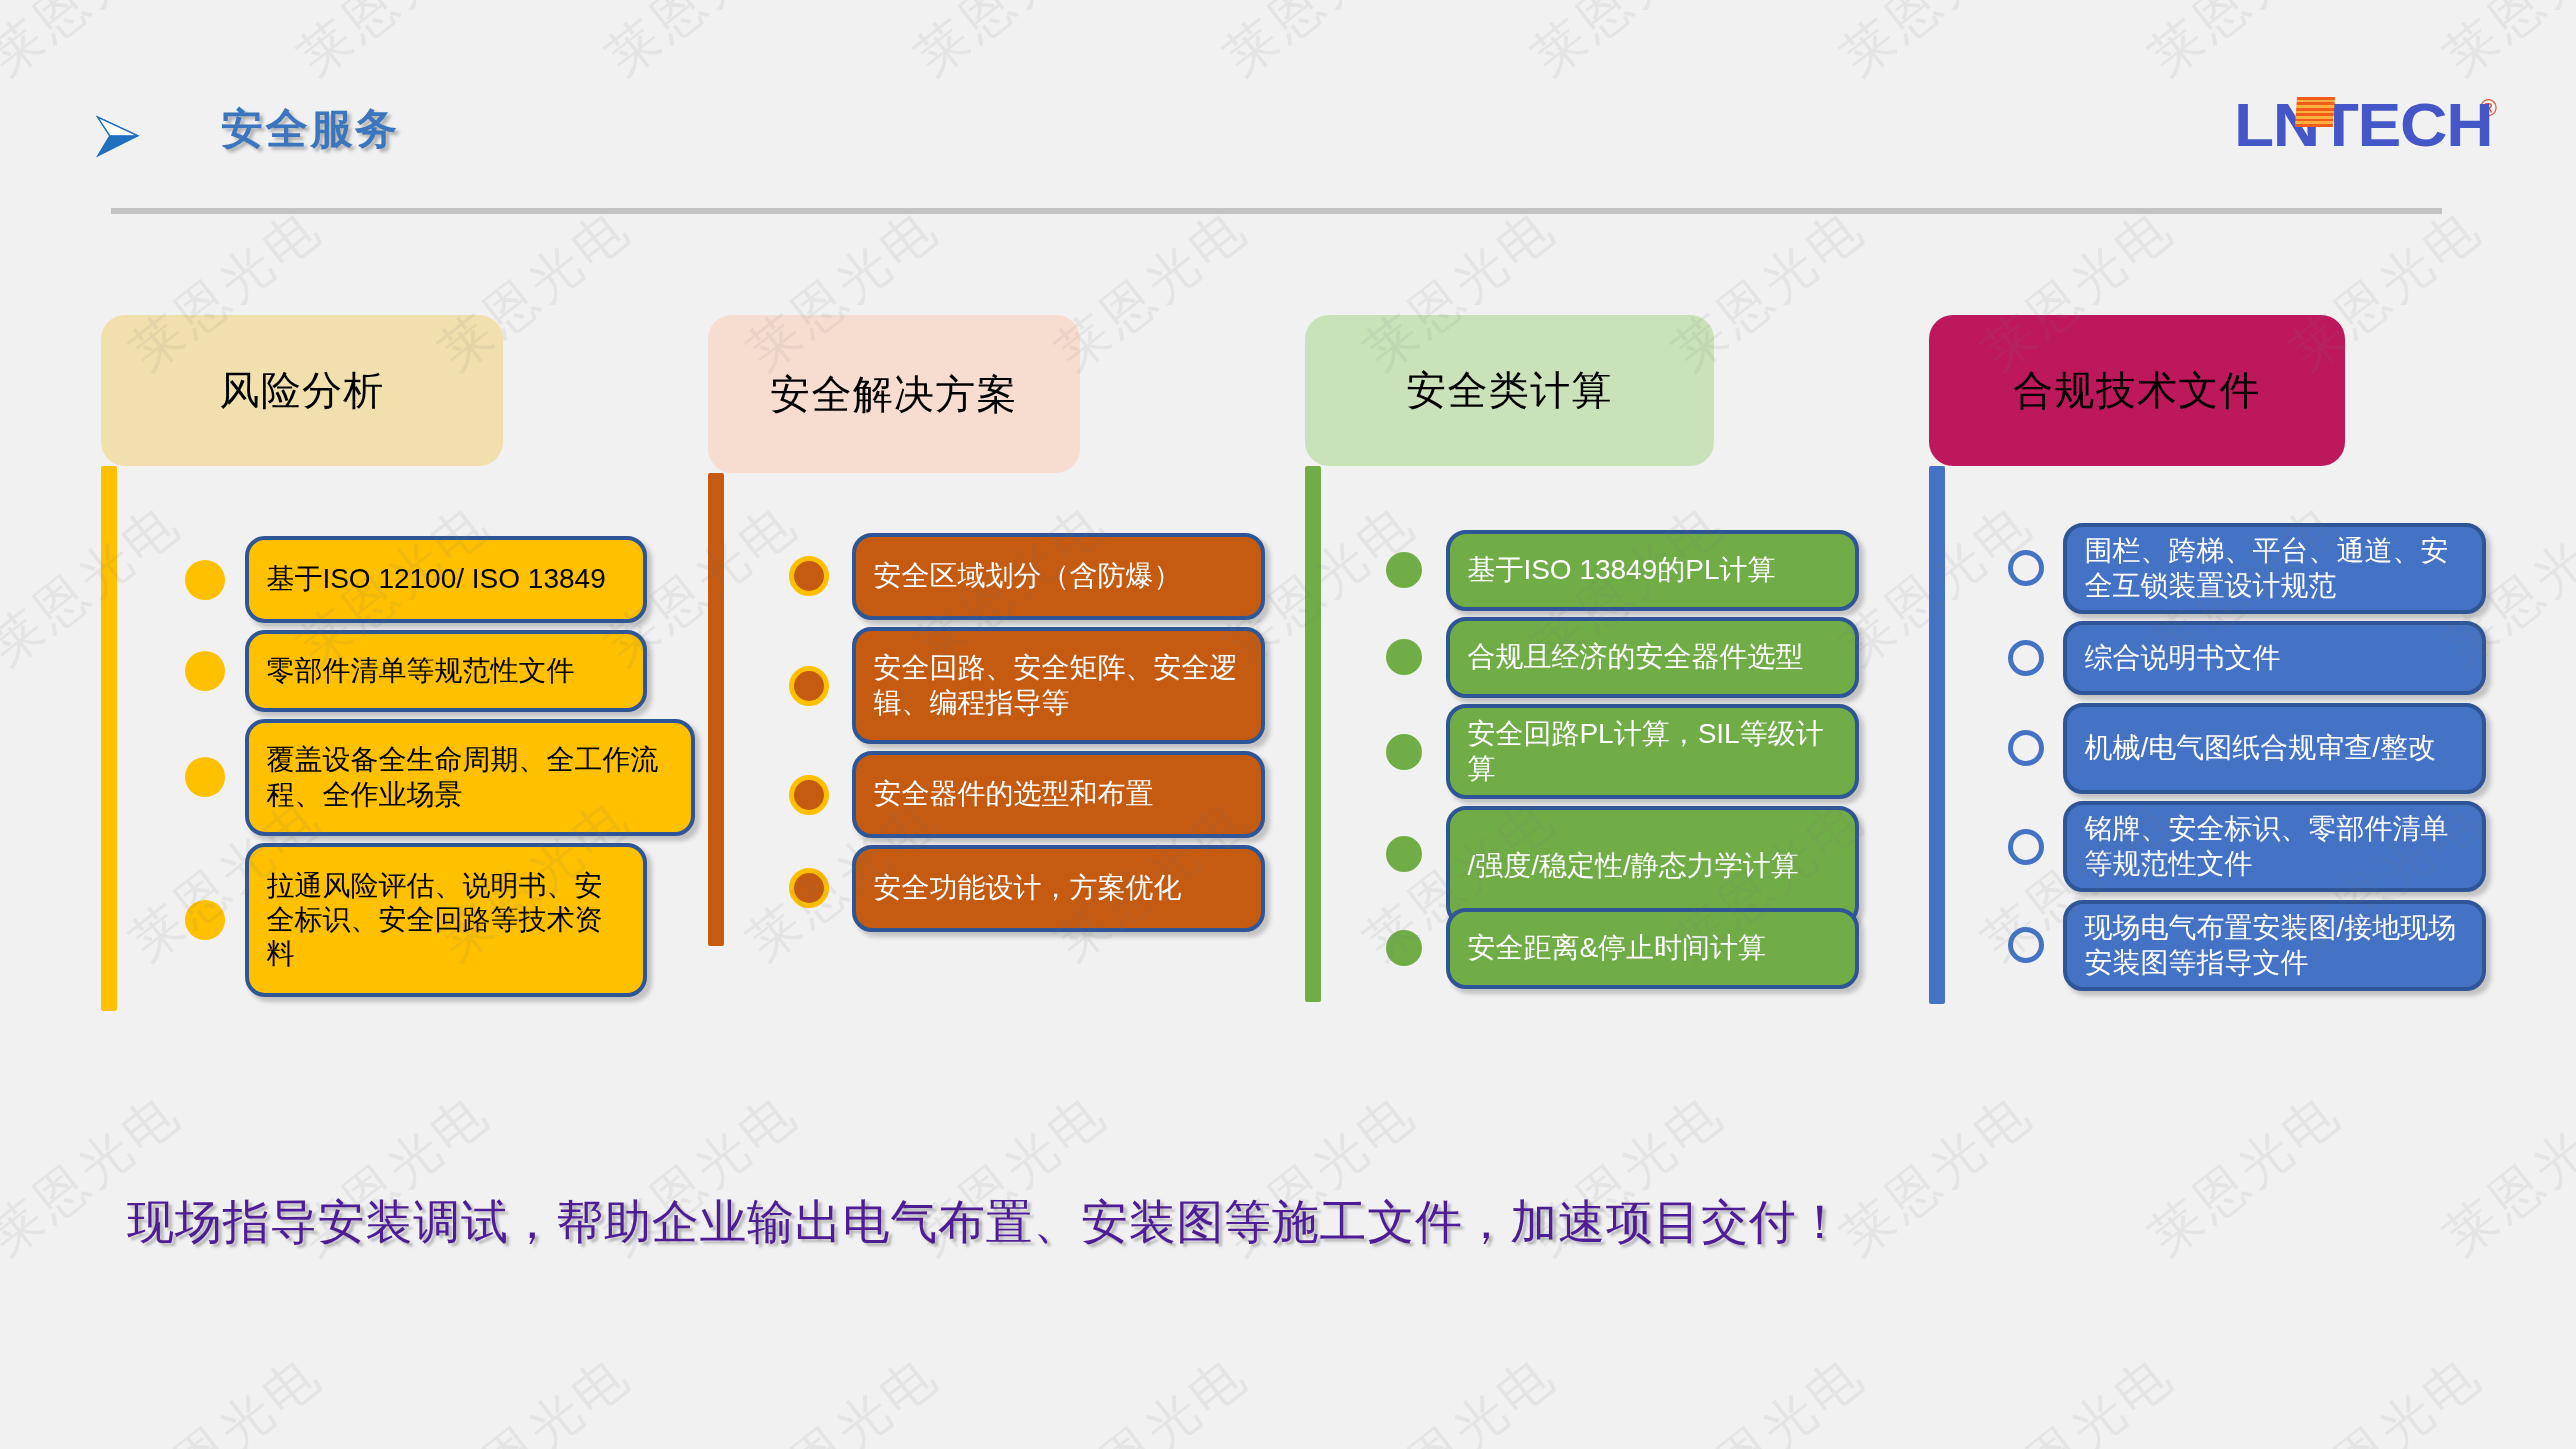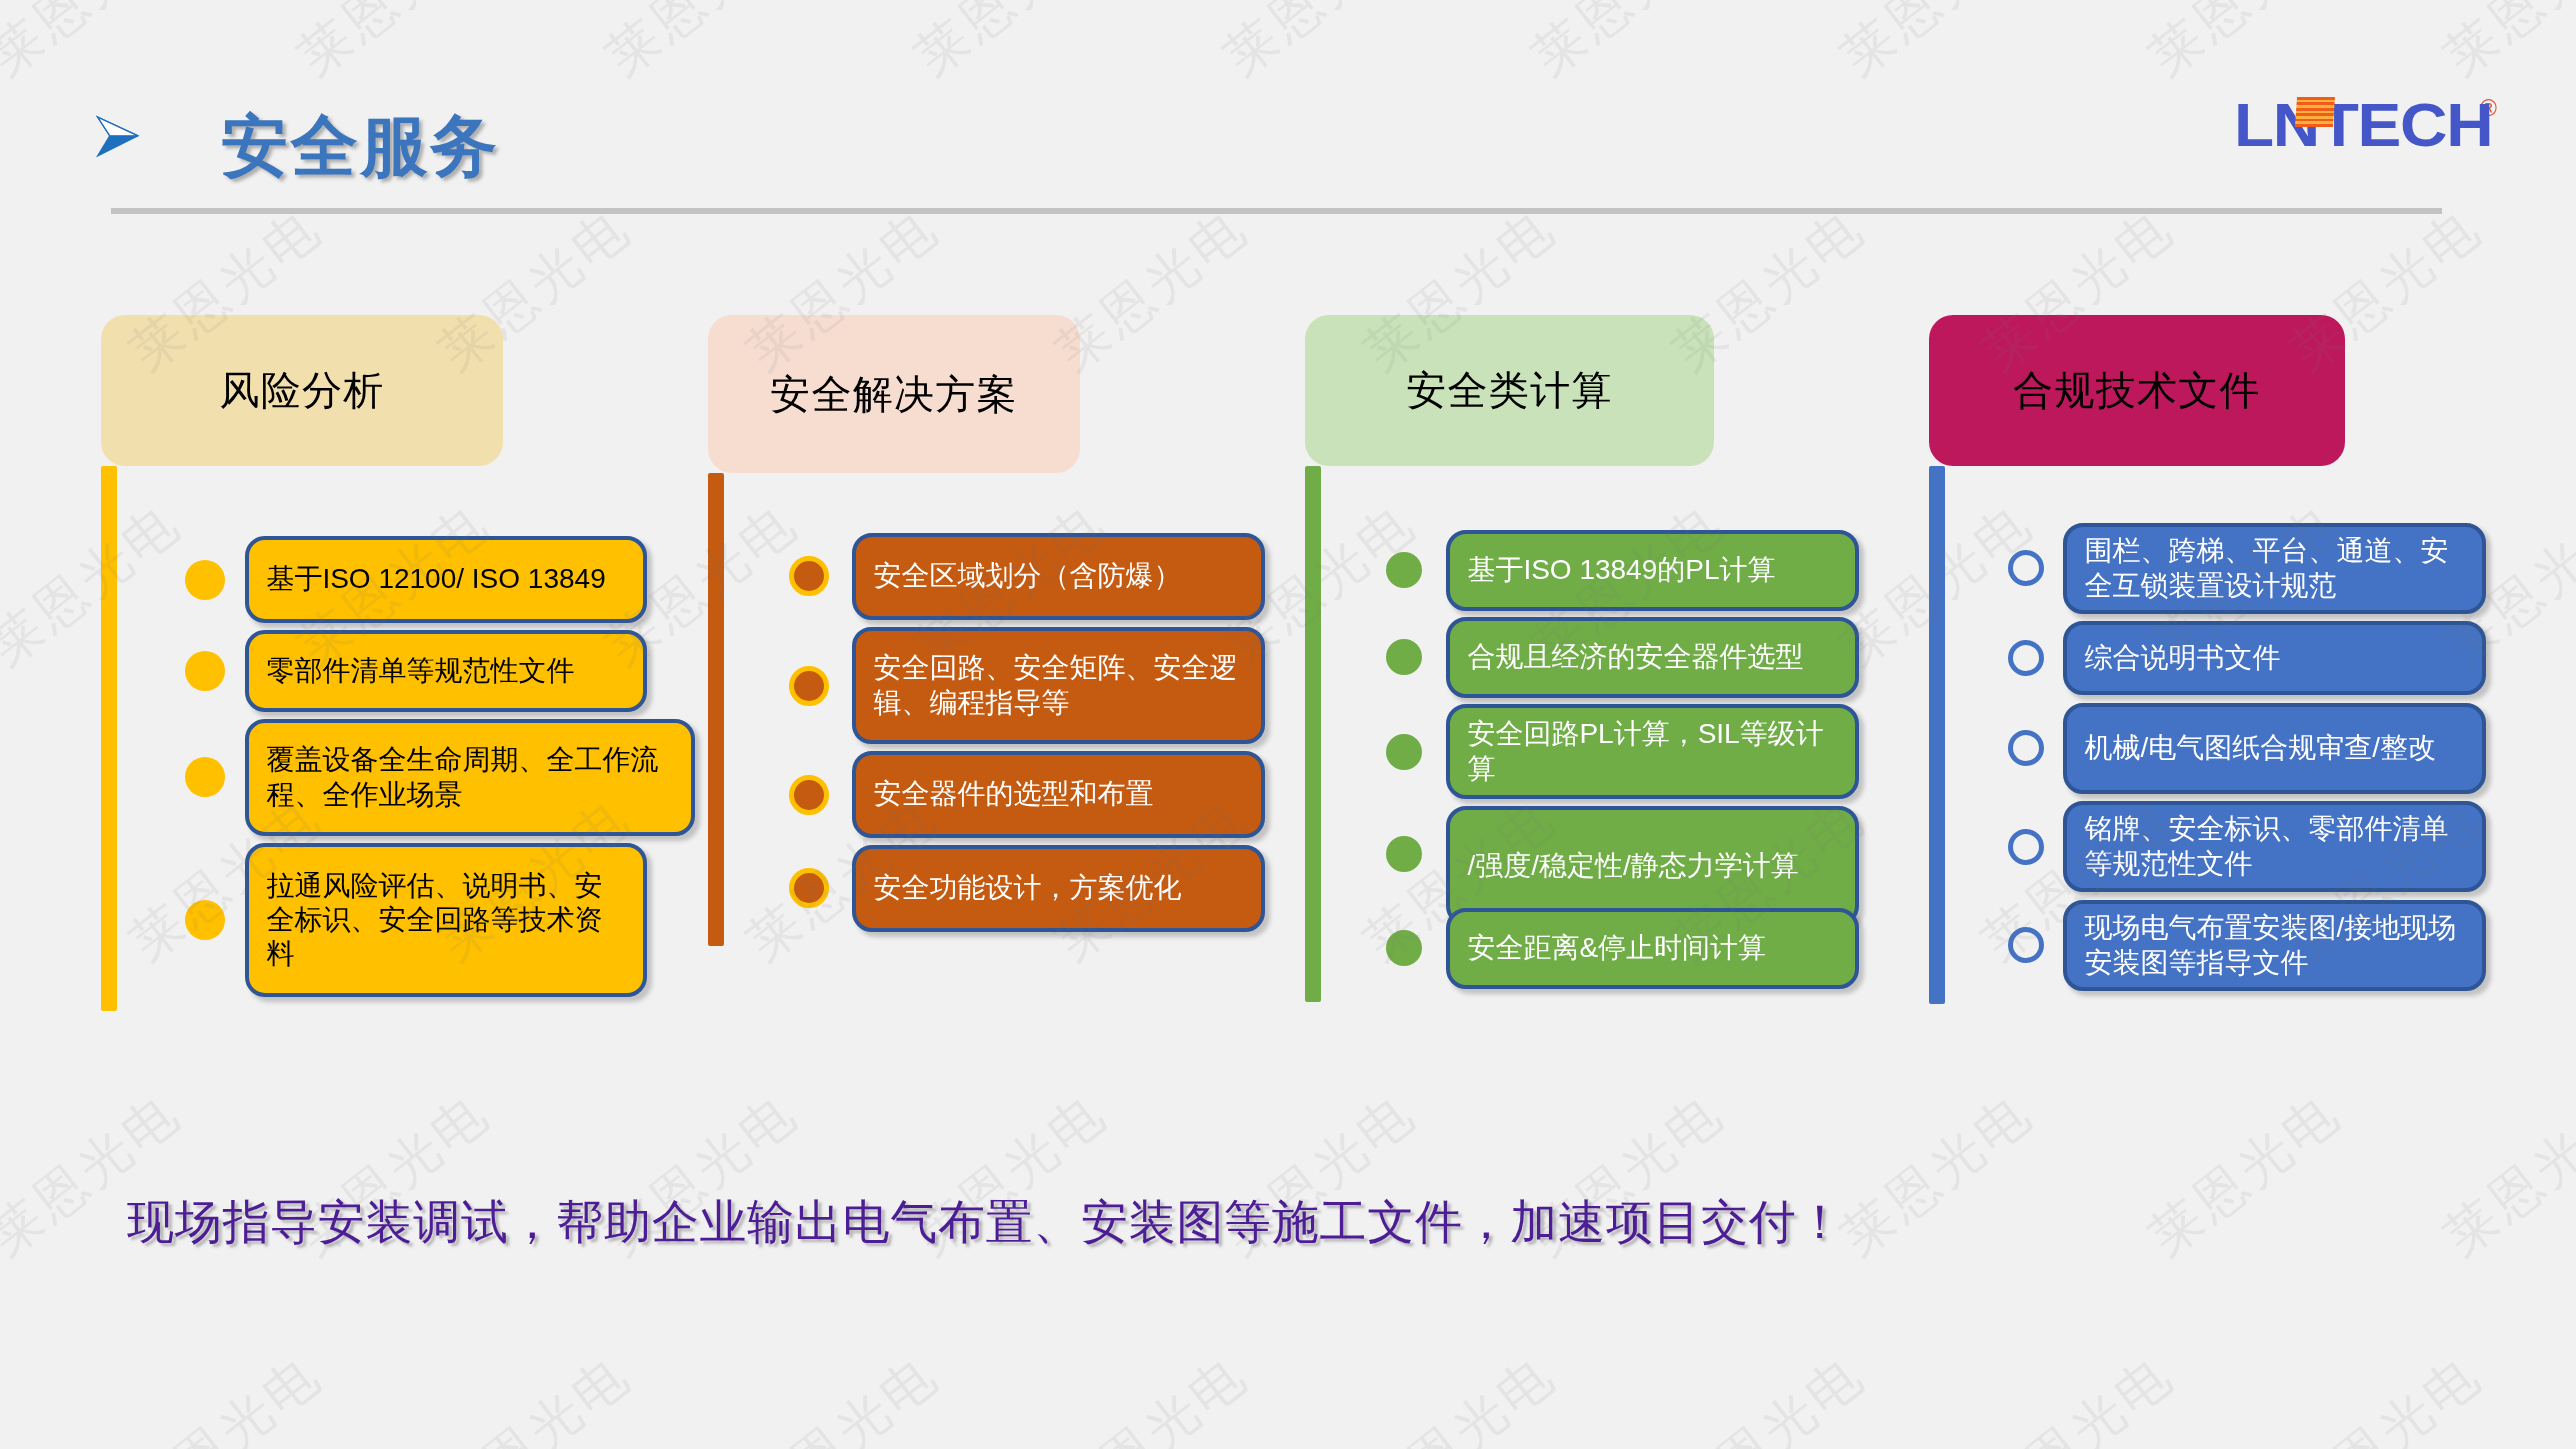--- a/index.html
+++ b/index.html
@@ -41,21 +41,21 @@
     left: 95px;
     top: 113px;
     width: 47px;
     height: 47px;
     z-index: 8;
   }
   #header-title {
     position: absolute;
     left: 221px;
     top: 101px;
-    font-size: 67px;
+    font-size: 42px;
     font-weight: bold;
     color: #3a75bd;
     letter-spacing: 2.7px;
     text-shadow: 3.4px 3.4px 3.4px rgba(120,120,120,0.55);
     z-index: 8;
     font-family: "Liberation Sans", "DejaVu Sans", sans-serif;
   }
   #header-rule {
     position: absolute;
     left: 111px;

